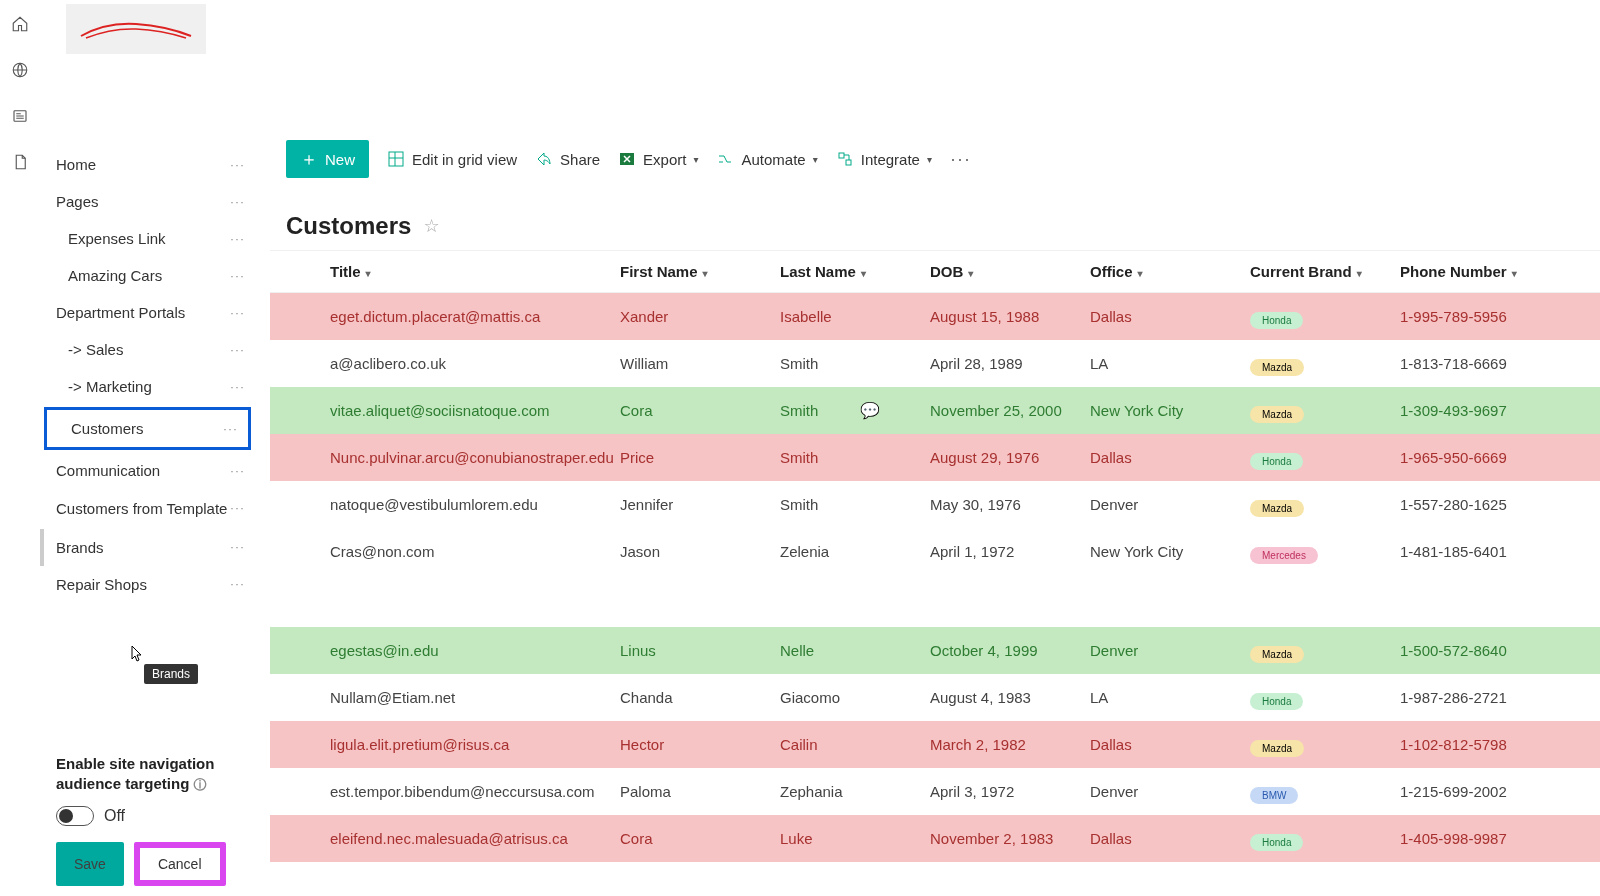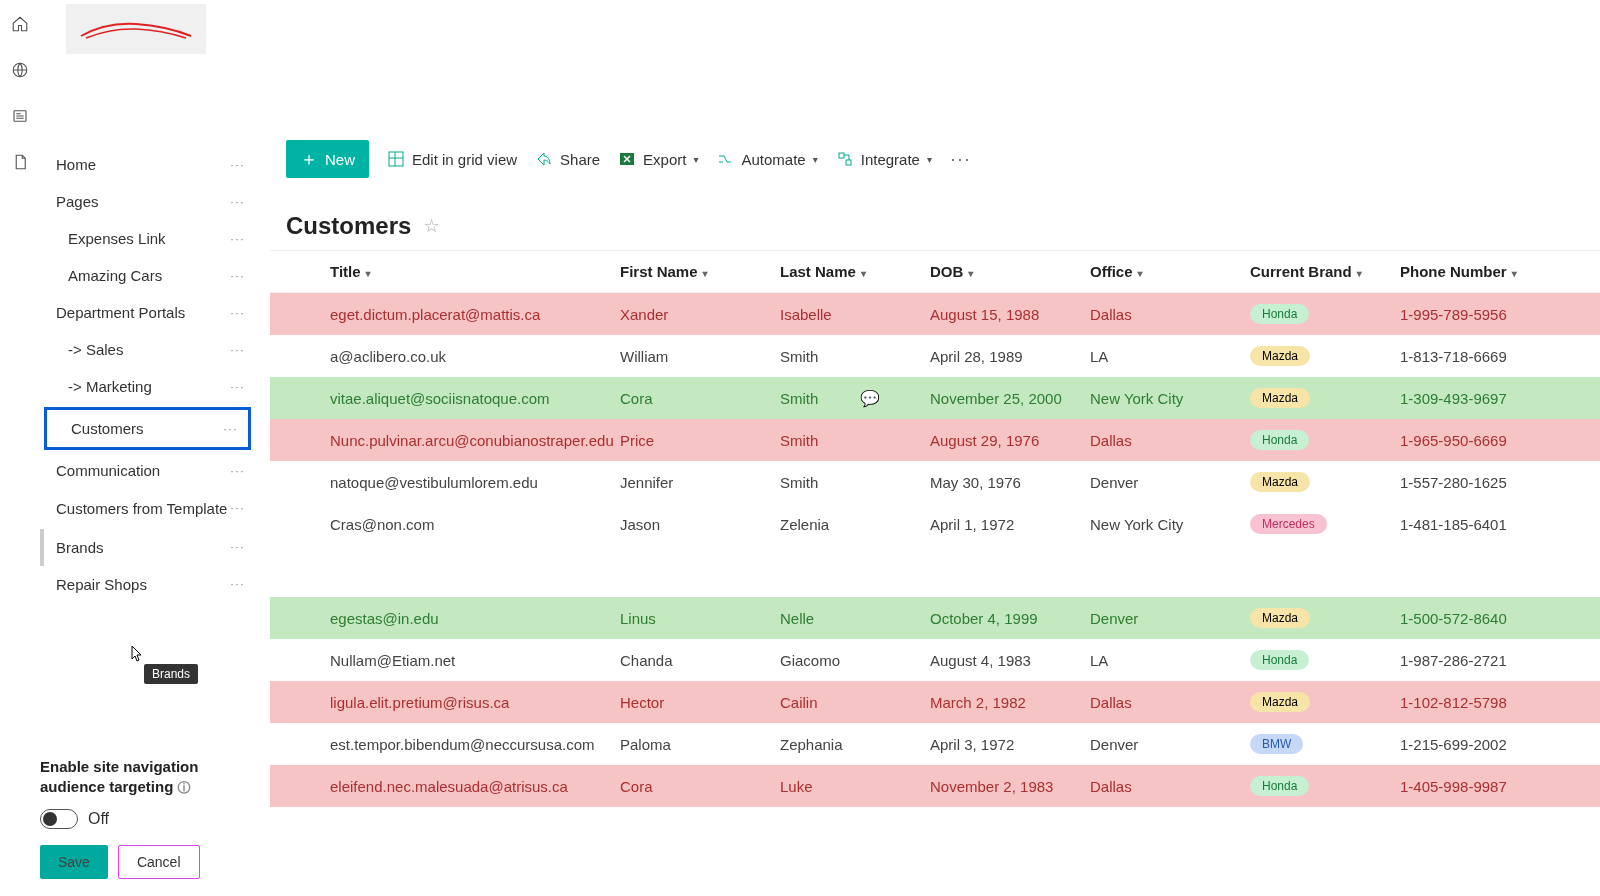--- a/index.html
+++ b/index.html
@@ -21,31 +21,31 @@
 .sidebar { position: absolute; left: 40px; top: 140px; width: 215px; bottom: 0; padding: 6px 0; }
 .side-item { padding: 10px 10px 10px 16px; font-size: 15px; color: #333; display: flex; justify-content: space-between; align-items: center; cursor: pointer; }
 .side-item.sub { padding-left: 28px; }
 .side-item.selected { border: 3px solid #0a5cd6; margin: 2px 4px; padding-left: 24px; }
 .side-item .more { color: #888; letter-spacing: 1px; font-size: 12px; }
 .side-item.multi { line-height: 1.3; }
 .side-item.hover-item { border-left: 4px solid #ccc; padding-left: 12px; }
 .tooltip { position: absolute; background: #333; color: #fff; font-size: 12px; padding: 3px 8px; border-radius: 2px; }
 
 
-.settings-block { position: absolute; bottom: 0; left: 24px; width: 215px; background: #fff; padding: 10px 16px 17px; }
+.settings-block { position: absolute; bottom: 0; left: 40px; width: 215px; background: #fff; padding: 10px 16px 10px; }
 .settings-title { font-size: 15px; font-weight: 600; color: #222; line-height: 1.35; }
 .info-icon { color: #888; font-size: 13px; }
 .toggle-row { margin-top: 12px; display: flex; align-items: center; gap: 10px; }
 .toggle { width: 38px; height: 20px; border: 1px solid #555; border-radius: 10px; position: relative; background: #fff; }
 .toggle .knob { width: 14px; height: 14px; background: #333; border-radius: 50%; position: absolute; top: 2px; left: 2px; }
 .toggle-label { font-size: 16px; color: #333; }
 .btn-row { margin-top: 16px; display: flex; gap: 10px; }
 .btn { padding: 8px 18px; font-size: 14px; border-radius: 2px; cursor: pointer; }
 .btn.primary { background: #00a99d; color: #404040; border: none; }
-.btn.secondary { background: #fff; color: #333; border: 1px solid #d946ef; }
+.btn.secondary { background: #fff; color: #333; border: 6px solid #d946ef; }
 
 
 .main { position: absolute; left: 270px; top: 130px; right: 0; bottom: 0; }
 .cmdbar { display: flex; align-items: center; gap: 18px; padding: 10px 16px; }
 .cmd { display: flex; align-items: center; gap: 7px; font-size: 15px; color: #333; cursor: pointer; }
 .cmd.new { background: #00b3a4; color: #fff; padding: 7px 14px; border-radius: 2px; }
 .cmd.new .plus { font-size: 18px; font-weight: 300; }
 .cmd .ico { width: 18px; height: 18px; display: flex; align-items: center; justify-content: center; }
 .cmd .chev { font-size: 10px; color: #555; }
 .ellipsis { font-size: 18px; color: #666; letter-spacing: 1px; }
@@ -64,21 +64,21 @@
 .col-dob { width: 160px; }
 .col-off { width: 160px; }
 .col-brand { width: 150px; }
 .col-phone { width: 150px; }
 .thead .sort { font-size: 10px; color: #666; margin-left: 5px; }
 .row { display: flex; align-items: center; padding: 11px 0 11px 60px; font-size: 15px; position: relative; }
 .row.red { background: #f6c4c4; color: #a83030; }
 .row.green { background: #c4e8c0; color: #2e7d32; }
 .row.plain { color: #444; }
 .row .col-title { color: inherit; }
-.row .brand-tag { display: inline-block; padding: 3px 12px; border-radius: 12px; font-size: 12px; }
+.row .brand-tag { display: inline-block; padding: 3px 12px; border-radius: 12px; font-size: 10px; margin-top: 8px; }
 .tag-honda { background: #c7efd2; color: #1a7b3e; }
 .tag-mazda { background: #f7e4a8; color: #000000; }
 .tag-mercedes { background: #f7c2d2; color: #c03060; }
 .tag-bmw { background: #c5d8f5; color: #2a5ab0; }
 .gap-block { height: 52px; }
 .comment-ico { position: absolute; left: 590px; color: #00a99d; font-size: 16px; }
 
 
 .cursor { position: absolute; width: 16px; height: 20px; pointer-events: none; z-index: 50; }
 .cursor svg { width: 16px; height: 20px; }

